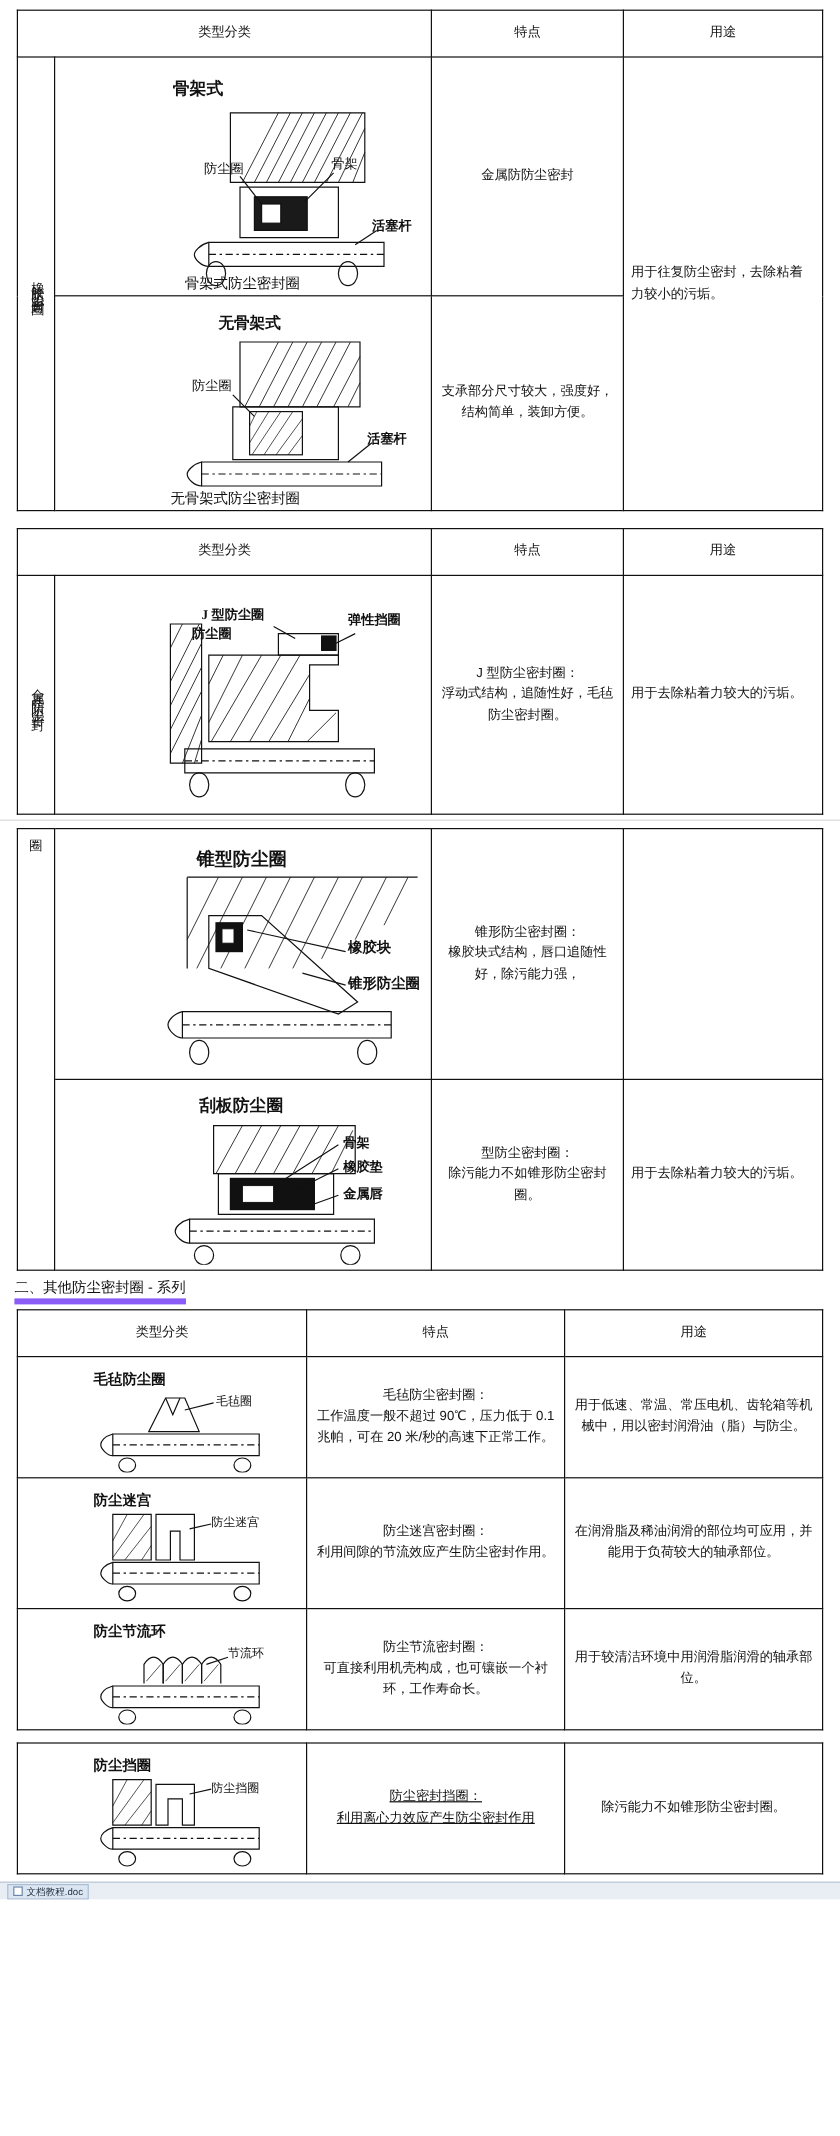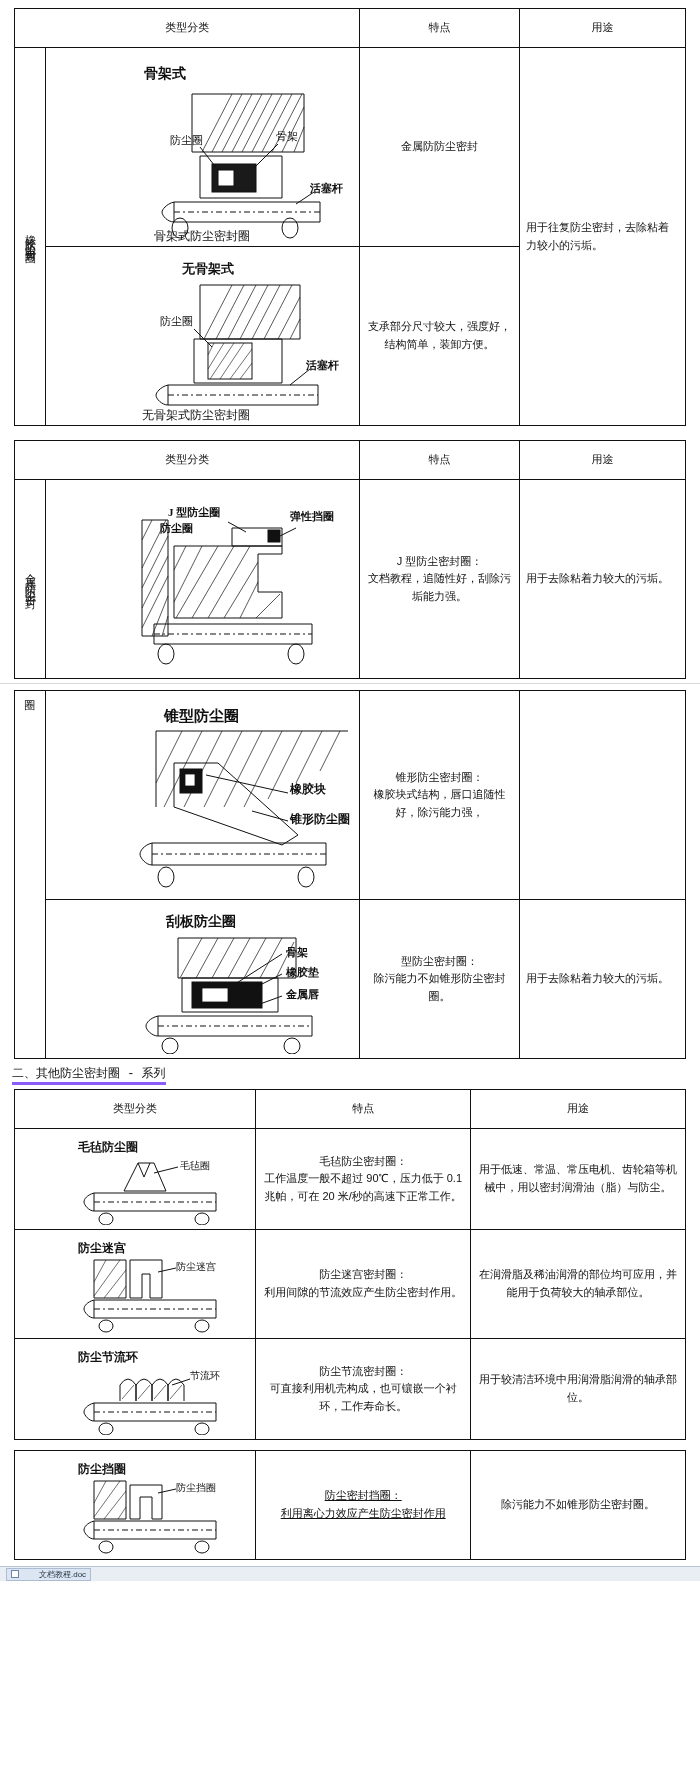--- a/index.html
+++ b/index.html
@@ -67,23 +67,22 @@
 
   .gap {
     height: 14px;
   }
   .sec-title {
     font-size: 12px;
     padding: 6px 12px 4px 12px;
   }
   .sec-title .caret {
     display: inline-block;
-    border-bottom: 3px solid #8b5cf6;
+    border-bottom: 5px solid #8b5cf6;
     padding-bottom: 0px;
-    font-family: Liberation Mono, monospace;
   }
 
   
   .fig-wrap {
     position: relative;
     width: 100%;
     margin-left: 23px;
   }
   .fig-wrap svg {
     display: block;
@@ -98,21 +97,21 @@
     display: flex;
     align-items: center;
     gap: 6px;
     padding: 0 6px;
     font-size: 8px;
     color: #234;
   }
   .taskbar .tb-item {
     display: flex;
     align-items: center;
-    gap: 20px;
+    gap: 3px;
     background: #dce6f2;
     border: 1px solid #aabdd2;
     padding: 0 4px;
     height: 11px;
     line-height: 11px;
   }
   .tb-sq {
     width: 6px; height: 6px;
     border: 1px solid #6a86a8;
     background: #fff;
@@ -306,21 +305,21 @@
             </g>
             <g font-family="Liberation Serif, serif" font-size="11" fill="#111" font-weight="bold">
               <text x="86" y="32">J 型防尘圈</text>
               <text x="78" y="48">防尘圈</text>
               <text x="208" y="36">弹性挡圈</text>
             </g>
           </svg>
         </div>
       </td>
       <td class="feat" style="white-space:pre-line;">J 型防尘密封圈：
-文档教程，追随性好，刮除污垢能力强。</td>
+浮动式结构，追随性好，毛毡防尘密封圈。</td>
       <td class="use">用于去除粘着力较大的污垢。</td>
     </tr>
   </tbody>
     </table>
 
   <div style="height:4px"></div>
   <div class="divider-line"></div>
   <div style="height:6px"></div>
 
   <table class="tbl">

